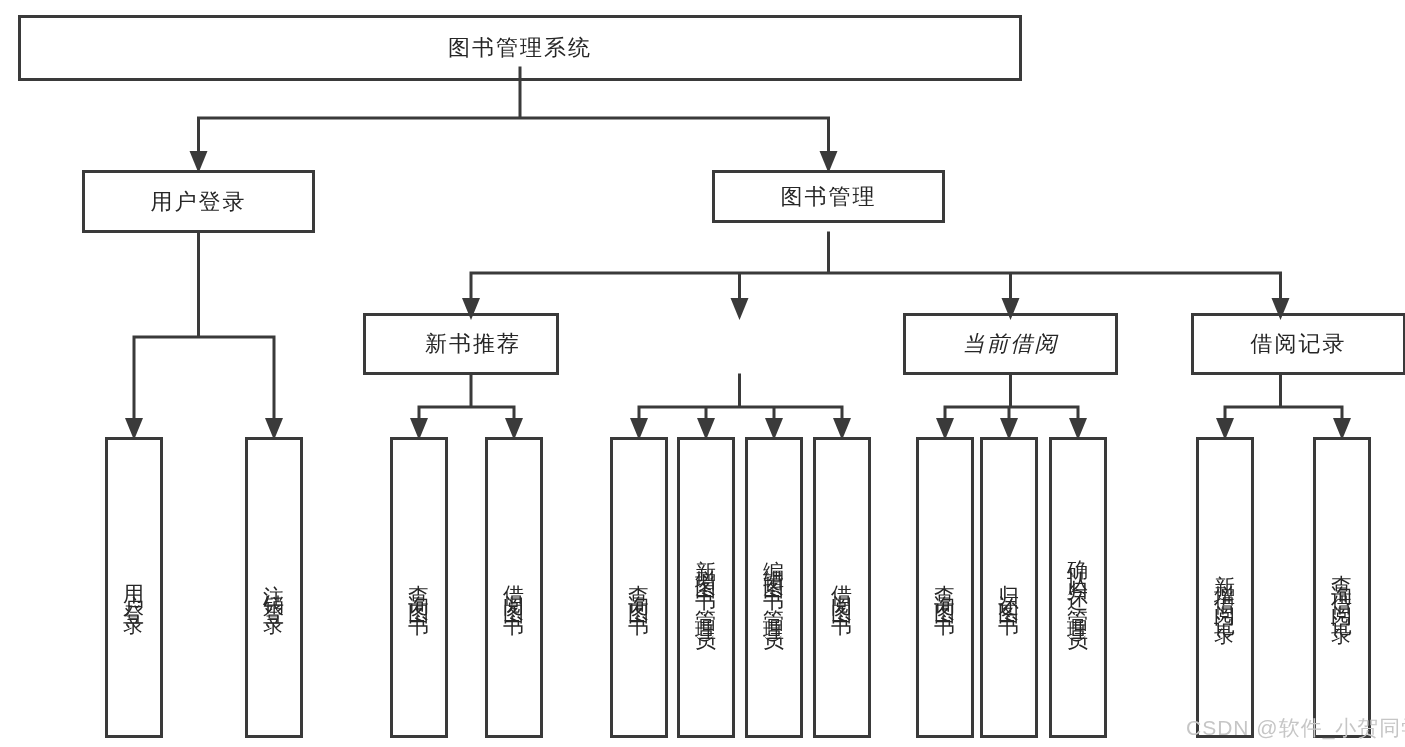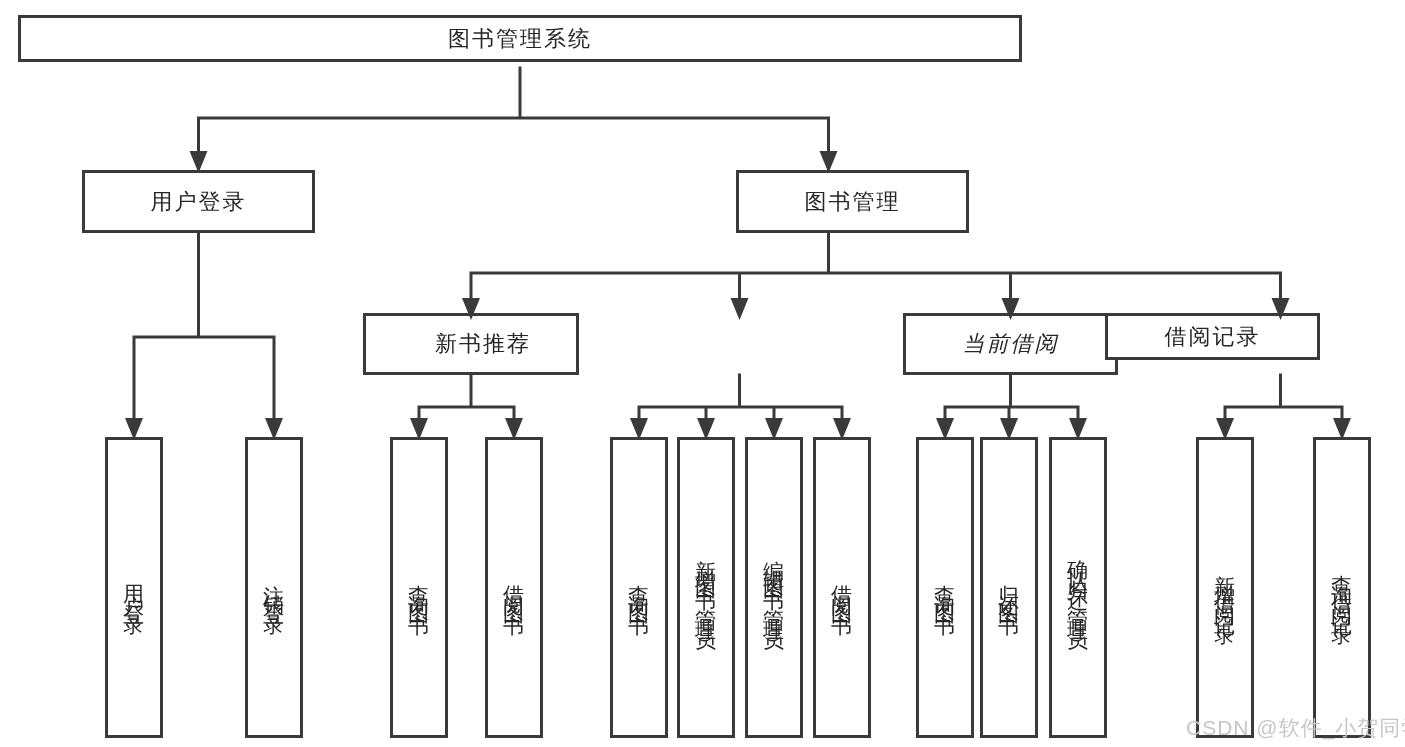--- a/index.html
+++ b/index.html
@@ -98,38 +98,38 @@
     <path d="M1010.5 375 V407 M945 407 H1078 M945 407 V419 M1009 407 V419 M1078 407 V419"></path>
     <polygon points="936,418 954,418 945,440"></polygon>
     <polygon points="1000,418 1018,418 1009,440"></polygon>
     <polygon points="1069,418 1087,418 1078,440"></polygon>
 
     <path d="M1280.5 375 V407 M1225 407 H1342 M1225 407 V419 M1342 407 V419"></path>
     <polygon points="1216,418 1234,418 1225,440"></polygon>
     <polygon points="1333,418 1351,418 1342,440"></polygon>
   </svg>
 
-  <div class="box" style="left:18px; top:15px; width:1004px; height:47px;">
+  <div class="box" style="left:18px; top:15px; width:1004px; height:66px;">
     <span class="hlabel">图书管理系统</span>
   </div>
 
   <div class="box" style="left:82px; top:170px; width:233px; height:63px;">
     <span class="hlabel">用户登录</span>
   </div>
-  <div class="box" style="left:712px; top:170px; width:233px; height:63px;margin-left:24px;">
+  <div class="box" style="left:712px; top:170px; width:233px; height:53px;">
     <span class="hlabel">图书管理</span>
   </div>
 
-  <div class="box" style="left:363px; top:313px; width:216px; height:62px;padding-left:24px;">
+  <div class="box" style="left:363px; top:313px; width:196px; height:62px;padding-left:24px;">
     <span class="hlabel">新书推荐</span>
   </div>
   <div class="box" style="left:903px; top:313px; width:215px; height:62px;font-style:italic;">
     <span class="hlabel">当前借阅</span>
   </div>
-  <div class="box" style="left:1105px; top:313px; width:215px; height:47px;">
+  <div class="box" style="left:1191px; top:313px; width:215px; height:62px;">
     <span class="hlabel">借阅记录</span>
   </div>
 
   <div class="box leaf" style="left:105px;">
     <span class="vlabel">用户登录</span>
   </div>
   <div class="box leaf" style="left:245px;">
     <span class="vlabel">注销登录</span>
   </div>
 

